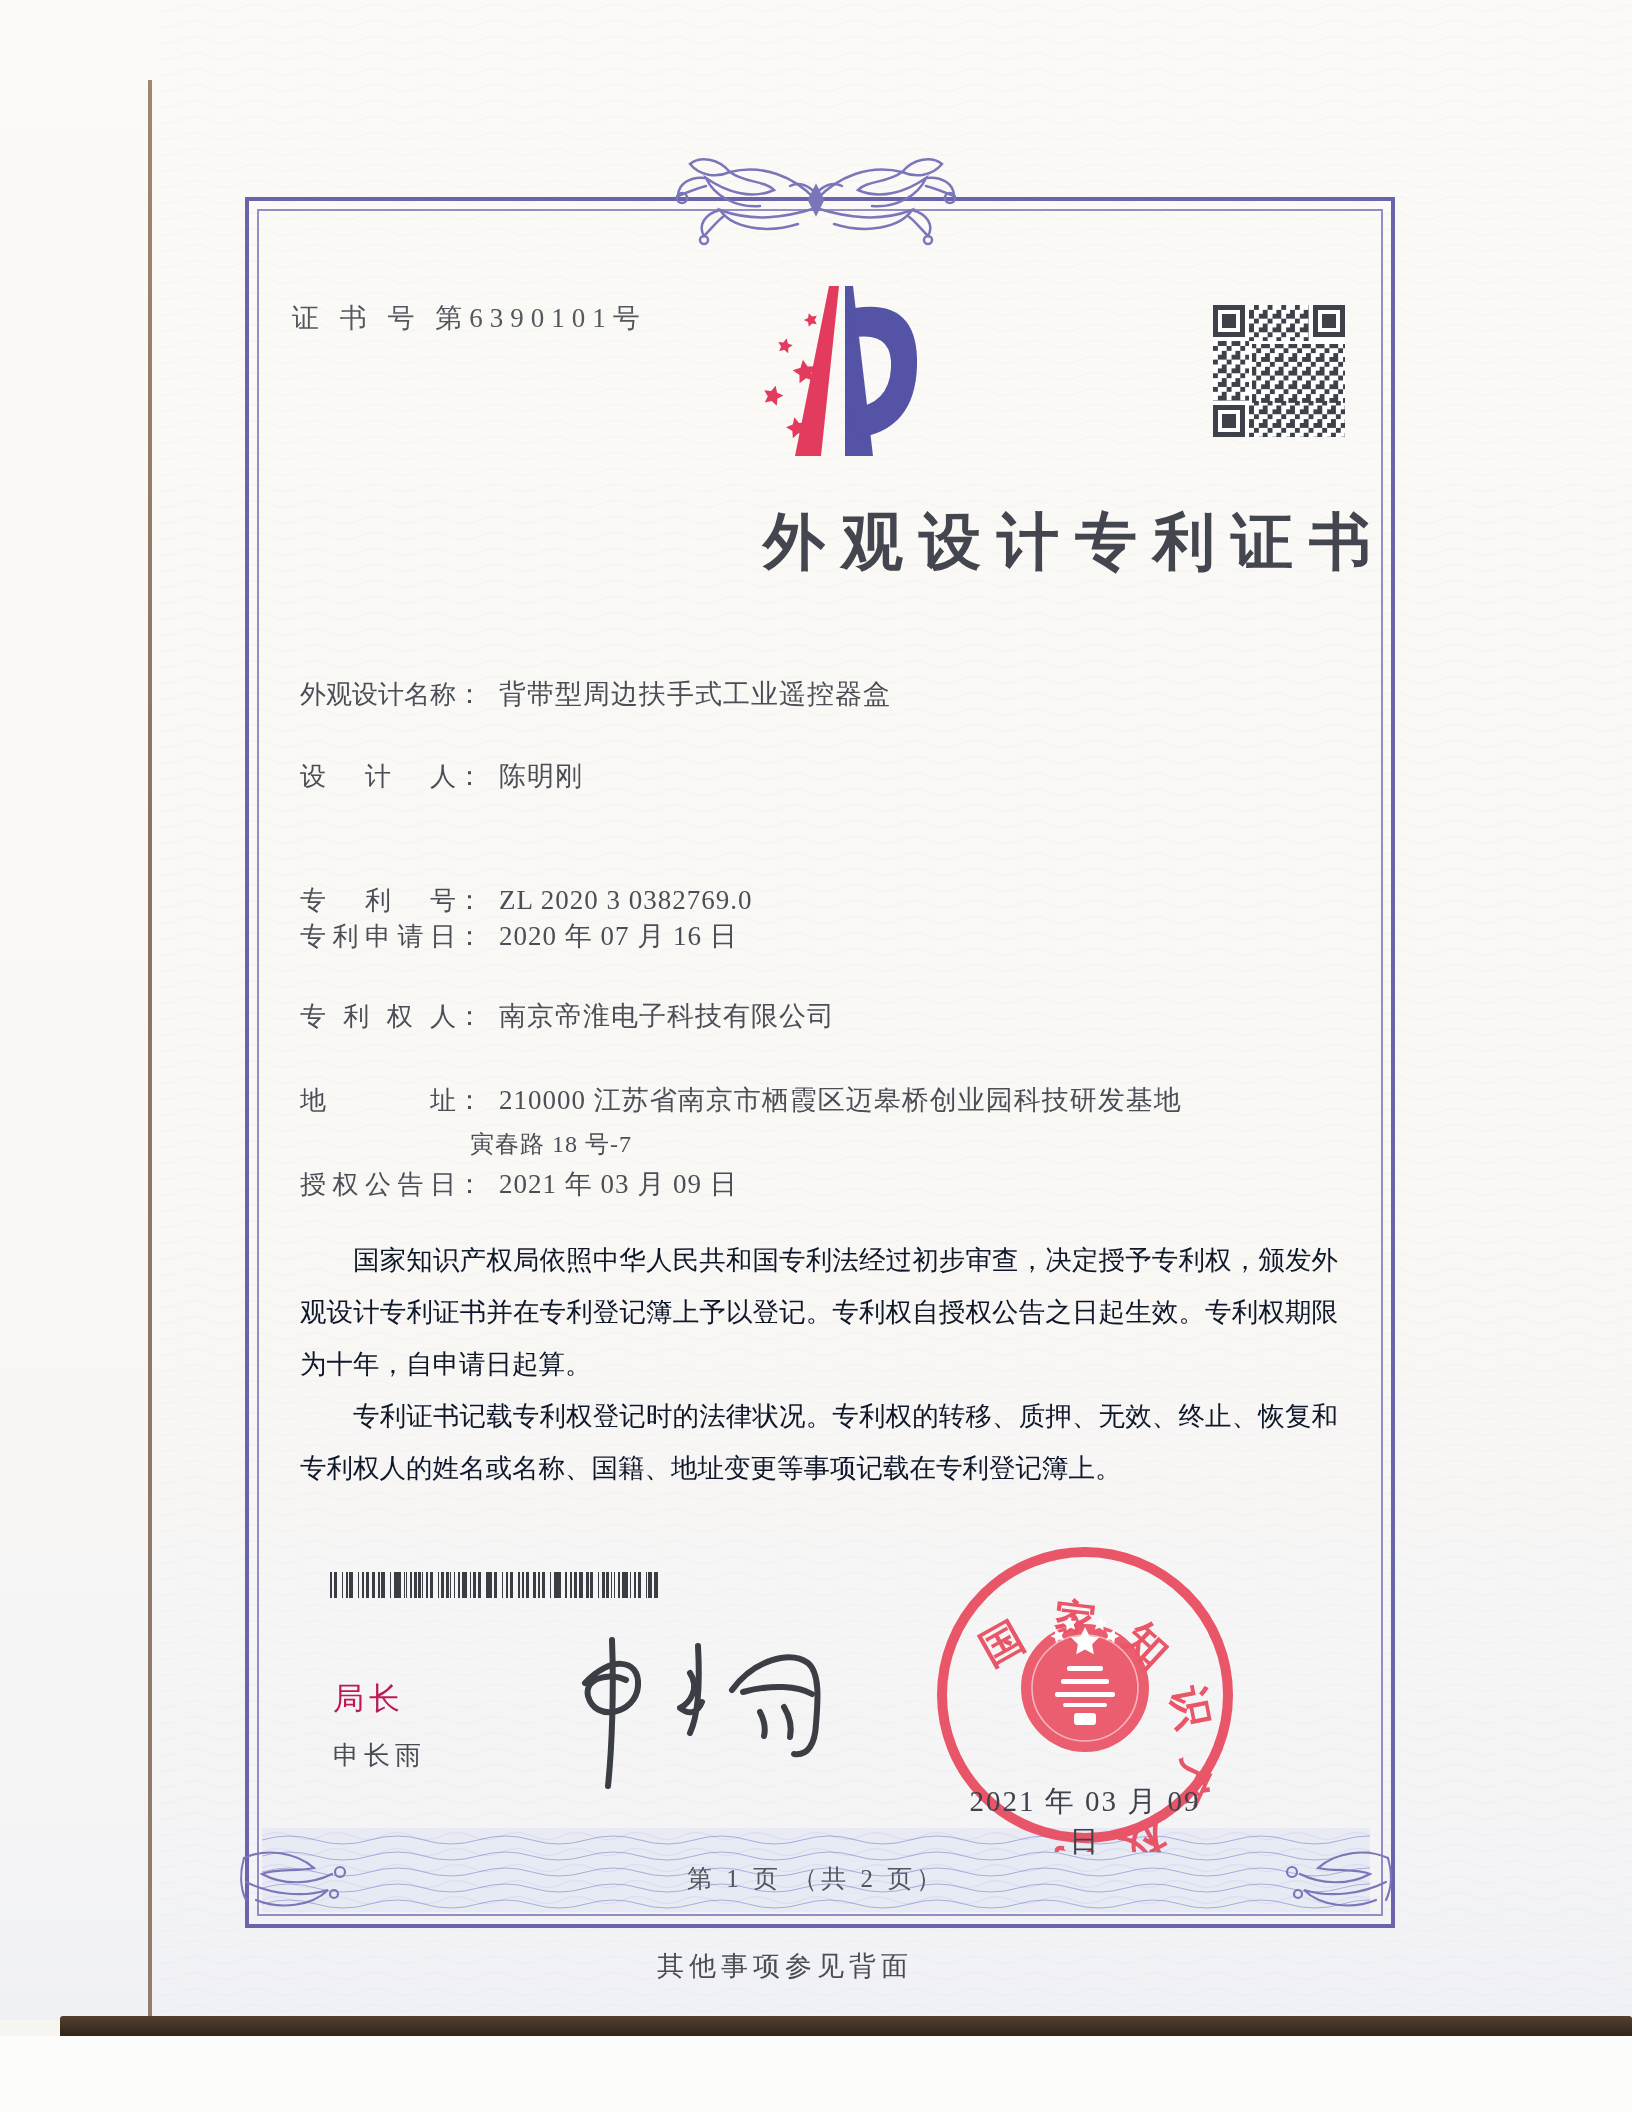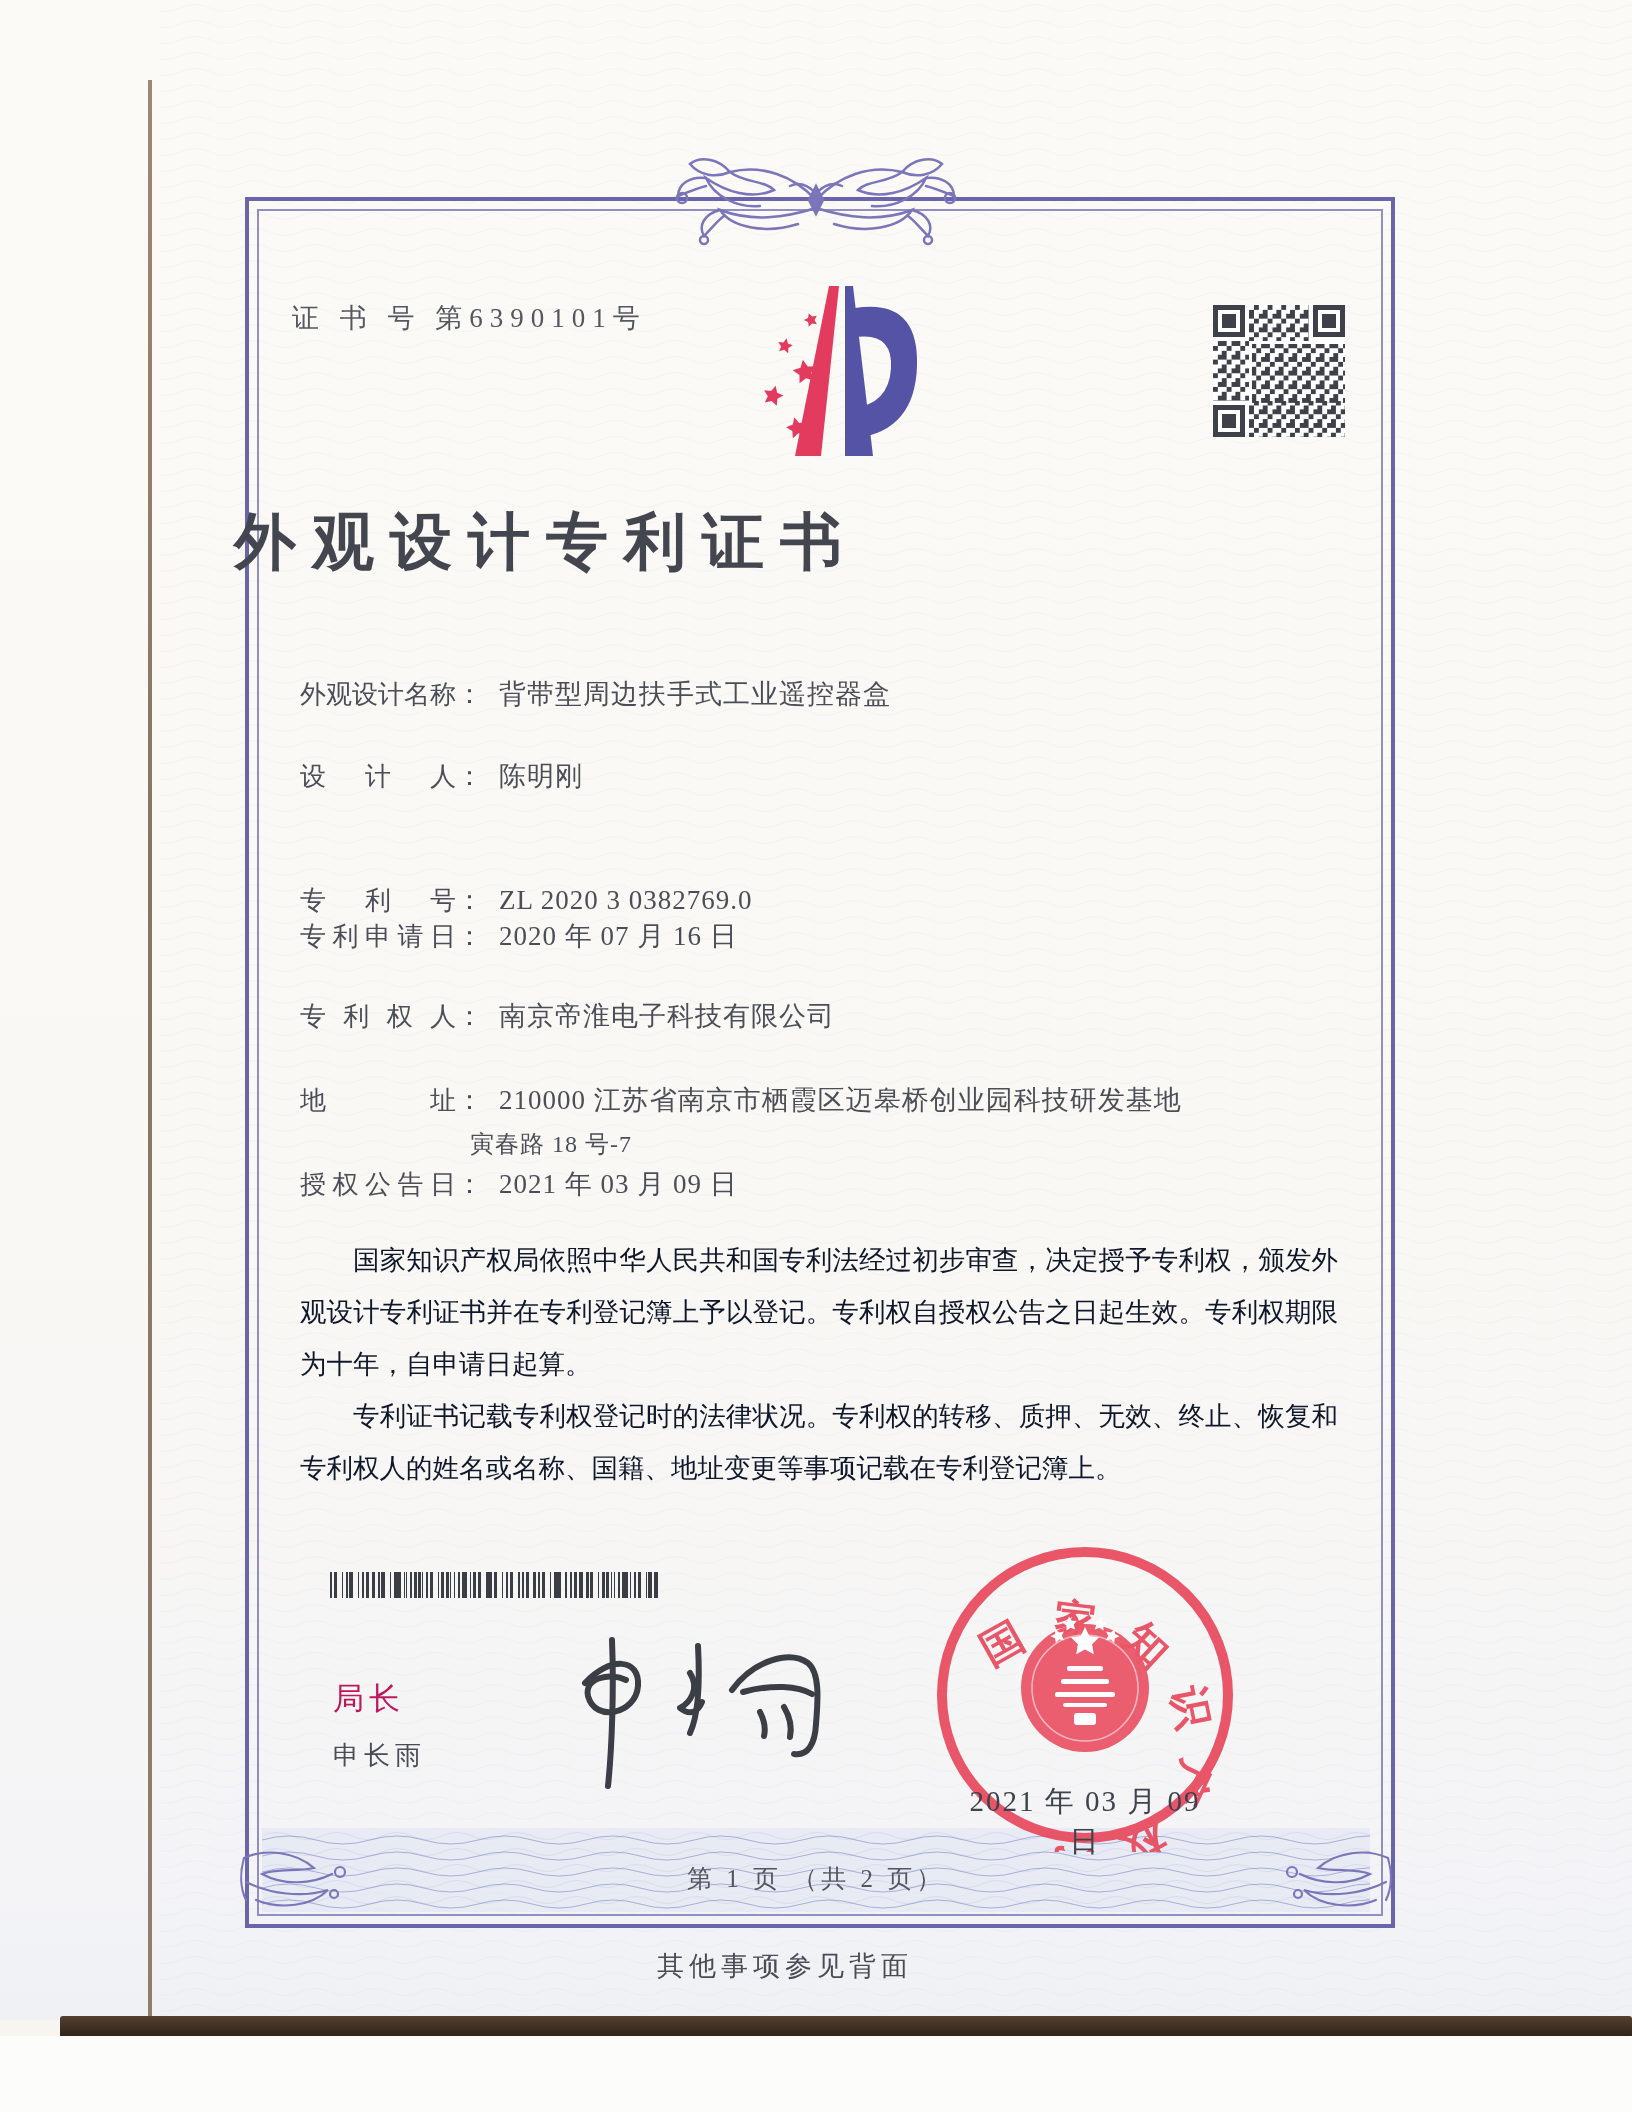--- a/index.html
+++ b/index.html
@@ -22,21 +22,21 @@
         border:2px solid #9s;border:2px solid #938dc5;}
   .guilloche-band{position:absolute;left:262px;top:1828px;width:1108px;height:84px;}
   .ornament-top{position:absolute;left:566px;top:136px;width:500px;height:134px;}
   .flourish{position:absolute;width:150px;height:90px;}
   .flourish.bl{left:236px;top:1838px;}
   .flourish.br{left:1246px;top:1838px;transform:scaleX(-1);}
   
   .cert-no{position:absolute;left:292px;top:300px;font-size:27px;letter-spacing:7px;color:#55575f;}
   .logo{position:absolute;left:733px;top:280px;width:198px;height:182px;}
   .qr{position:absolute;left:1213px;top:303px;width:132px;height:136px;}
-  .title{position:absolute;left:234px;top:500px;width:1142px;text-align:left;
+  .title{position:absolute;left:245px;top:500px;width:1142px;text-align:right;
         font-size:62px;font-weight:bold;letter-spacing:16px;color:#44464f;}
   
   .field{position:absolute;left:300px;font-size:27px;color:#4c4e57;white-space:nowrap;}
   .flabel{display:inline-block;width:156px;font-size:26px;text-align:justify;text-align-last:justify;vertical-align:baseline;}
   .fcolon{display:inline-block;margin:0 2px 0 0;}
   .fvalue{display:inline-block;padding-left:14px;letter-spacing:1px;font-family:Liberation Serif, serif;}
   .addr-line2{position:absolute;left:470px;top:1128px;font-size:24px;letter-spacing:1px;color:#4c4e57;}
   .grant2{position:absolute;left:828px;top:1166px;font-size:27px;color:#4c4e57;white-space:nowrap;}
   
   .body-text{position:absolute;left:300px;top:1234px;width:1038px;

